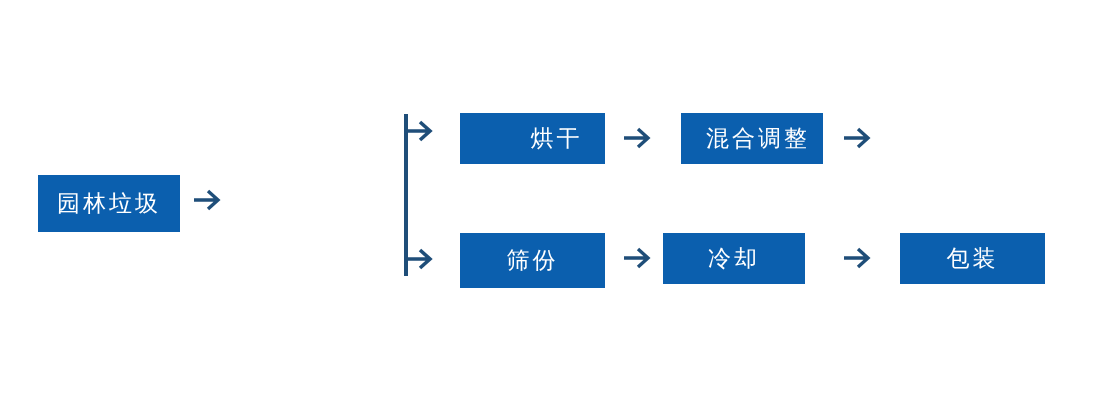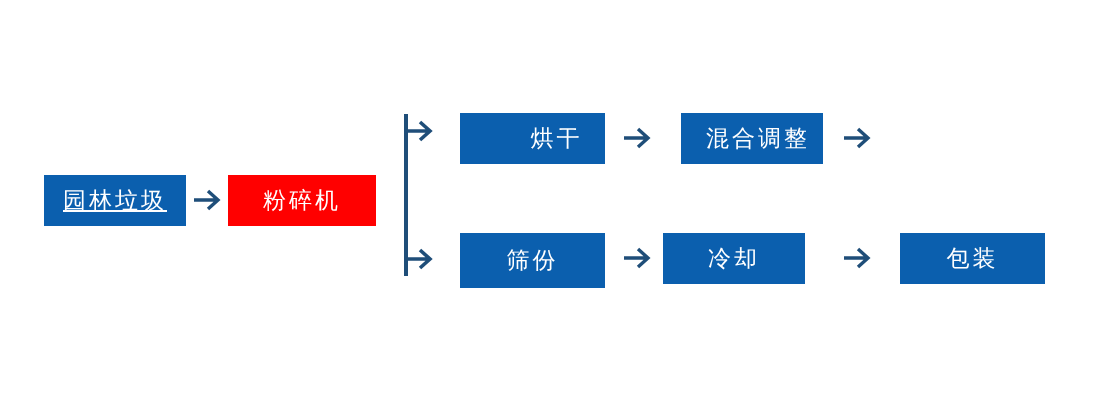--- a/index.html
+++ b/index.html
@@ -48,29 +48,28 @@
     position: absolute;
     display: block;
   }
   .branch svg { display: block; width: 100%; height: 100%; }
 </style>
 </head>
 <body>
 
 <div id="diagram">
 
-  <div class="node node-blue" style="left:44px; top:175px; width:142px; height:51px;text-decoration:underline;">园林垃圾</div>
+  <div class="node node-blue" style="left:38px; top:175px; width:142px; height:57px;">园林垃圾</div>
 
   <div class="arrow" style="left:190px; top:183px;">
     <svg viewBox="0 0 38 34" xmlns="http://www.w3.org/2000/svg" aria-hidden="true">
       <path d="M4 17 L26 17 M18 8 L28 17 L18 26" fill="none" stroke="#1f4e79" stroke-width="3.4" stroke-linecap="butt" stroke-linejoin="miter"></path>
     </svg>
   </div>
 
-  <div class="node node-red" style="left:228px; top:175px; width:148px; height:51px;">粉碎机</div>
 
   <div class="branch" style="left:400px; top:110px; width:40px; height:170px;">
     <svg viewBox="0 0 40 170" xmlns="http://www.w3.org/2000/svg" aria-hidden="true">
 
       <path d="M6 4 L6 166" fill="none" stroke="#1f4e79" stroke-width="4" stroke-linecap="butt"></path>
 
       <path d="M6 21 L28 21 M20 12 L30 21 L20 30" fill="none" stroke="#1f4e79" stroke-width="3.6" stroke-linecap="butt" stroke-linejoin="miter"></path>
 
       <path d="M6 149 L28 149 M20 140 L30 149 L20 158" fill="none" stroke="#1f4e79" stroke-width="3.6" stroke-linecap="butt" stroke-linejoin="miter"></path>
     </svg>

